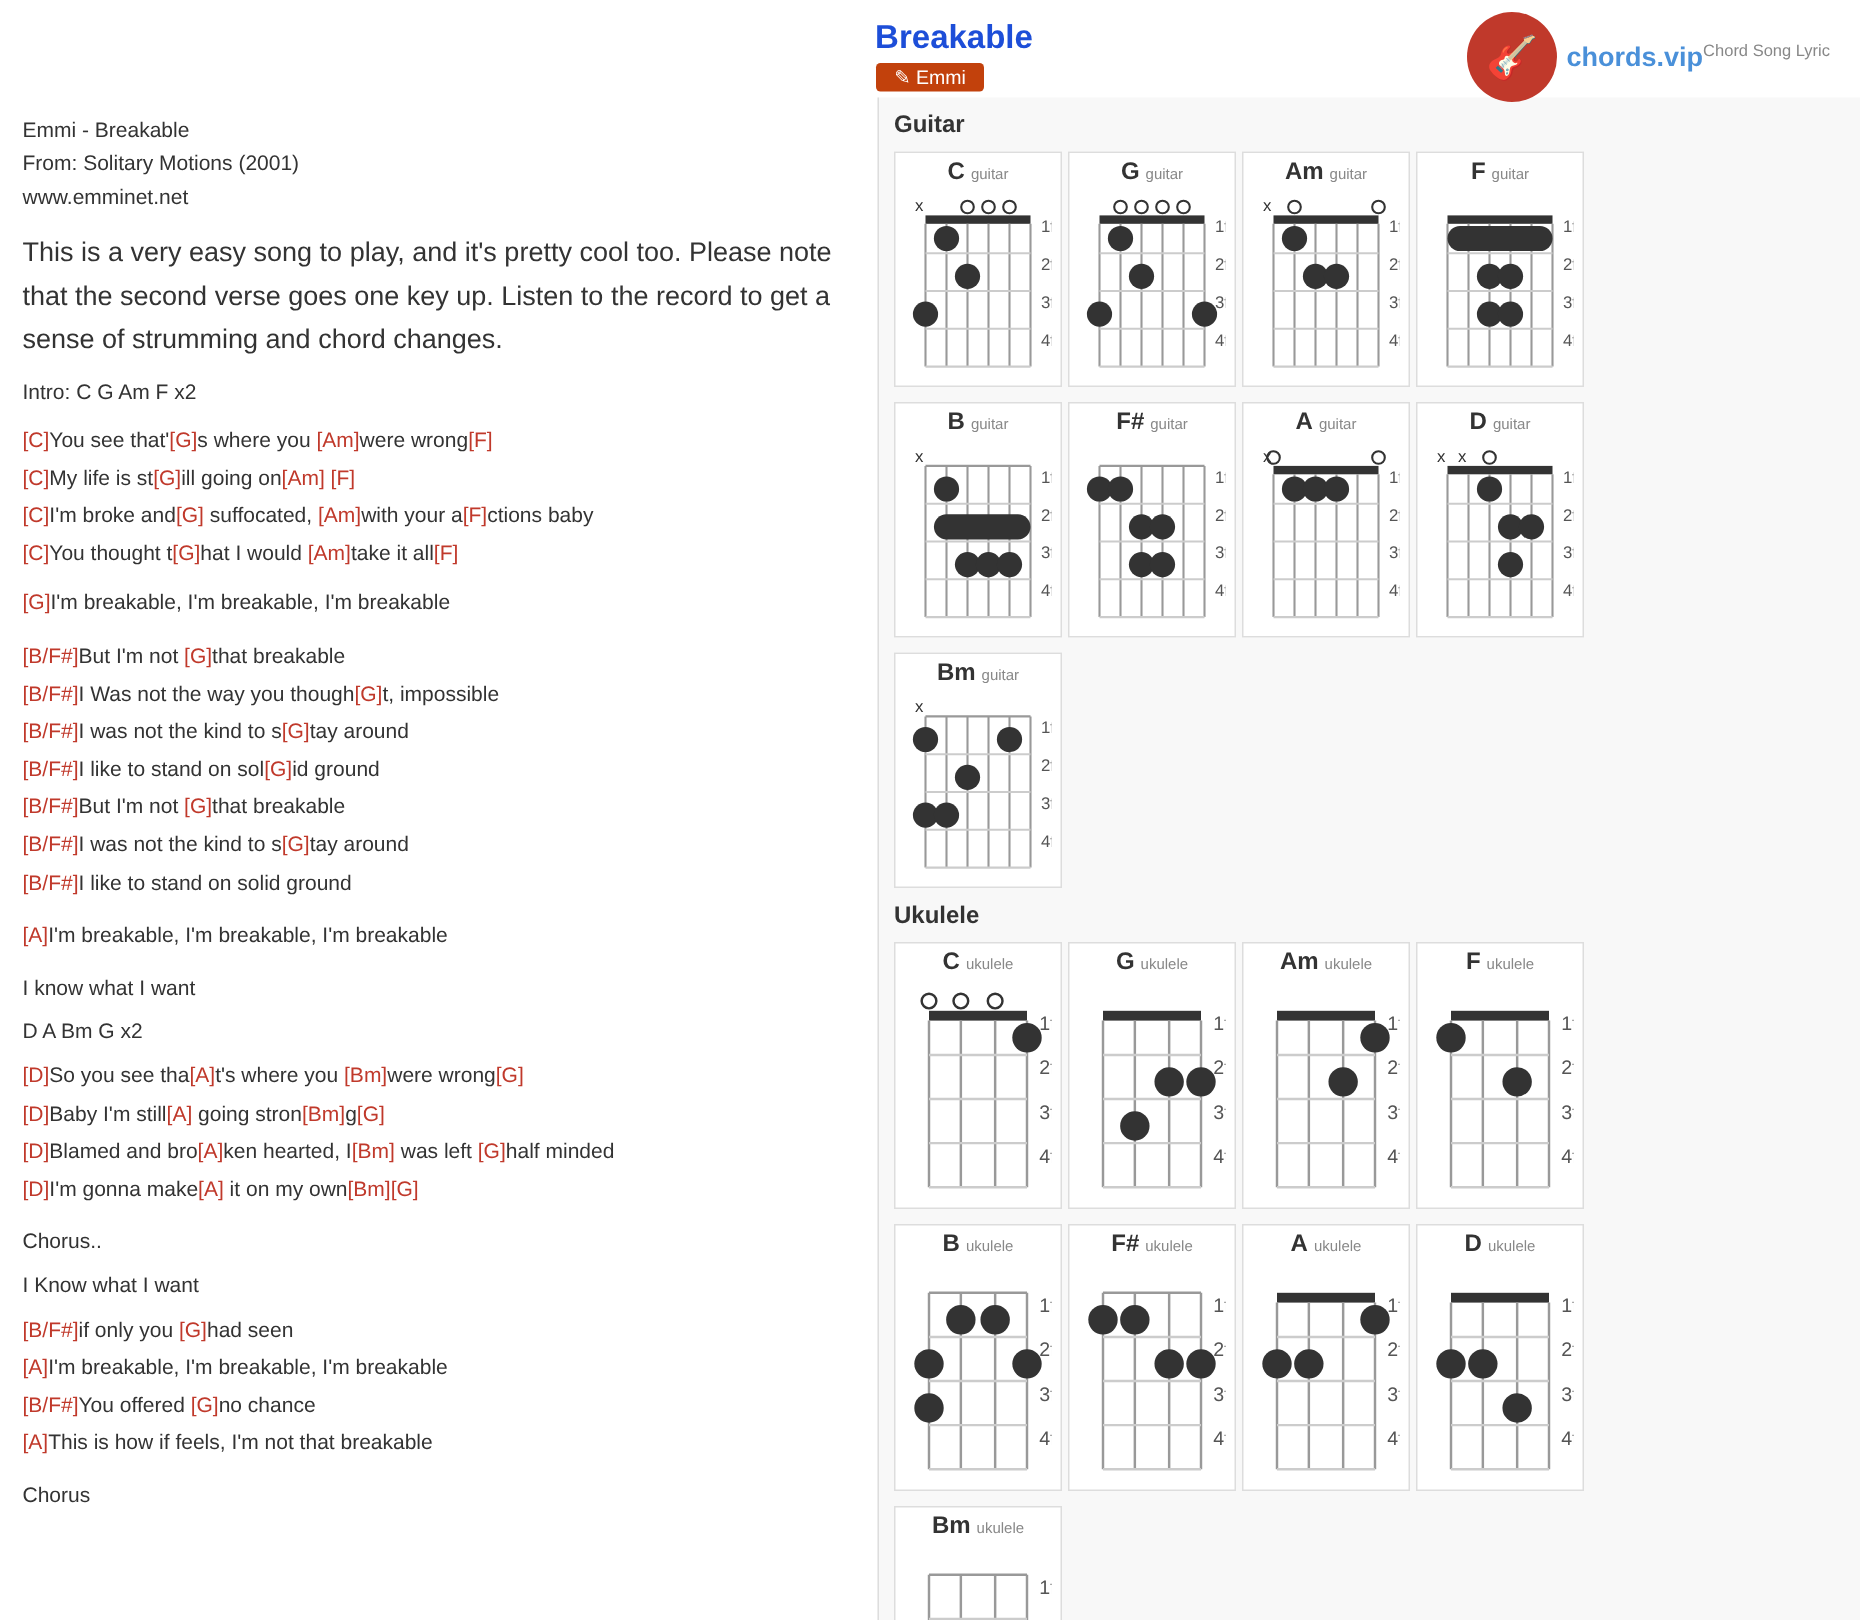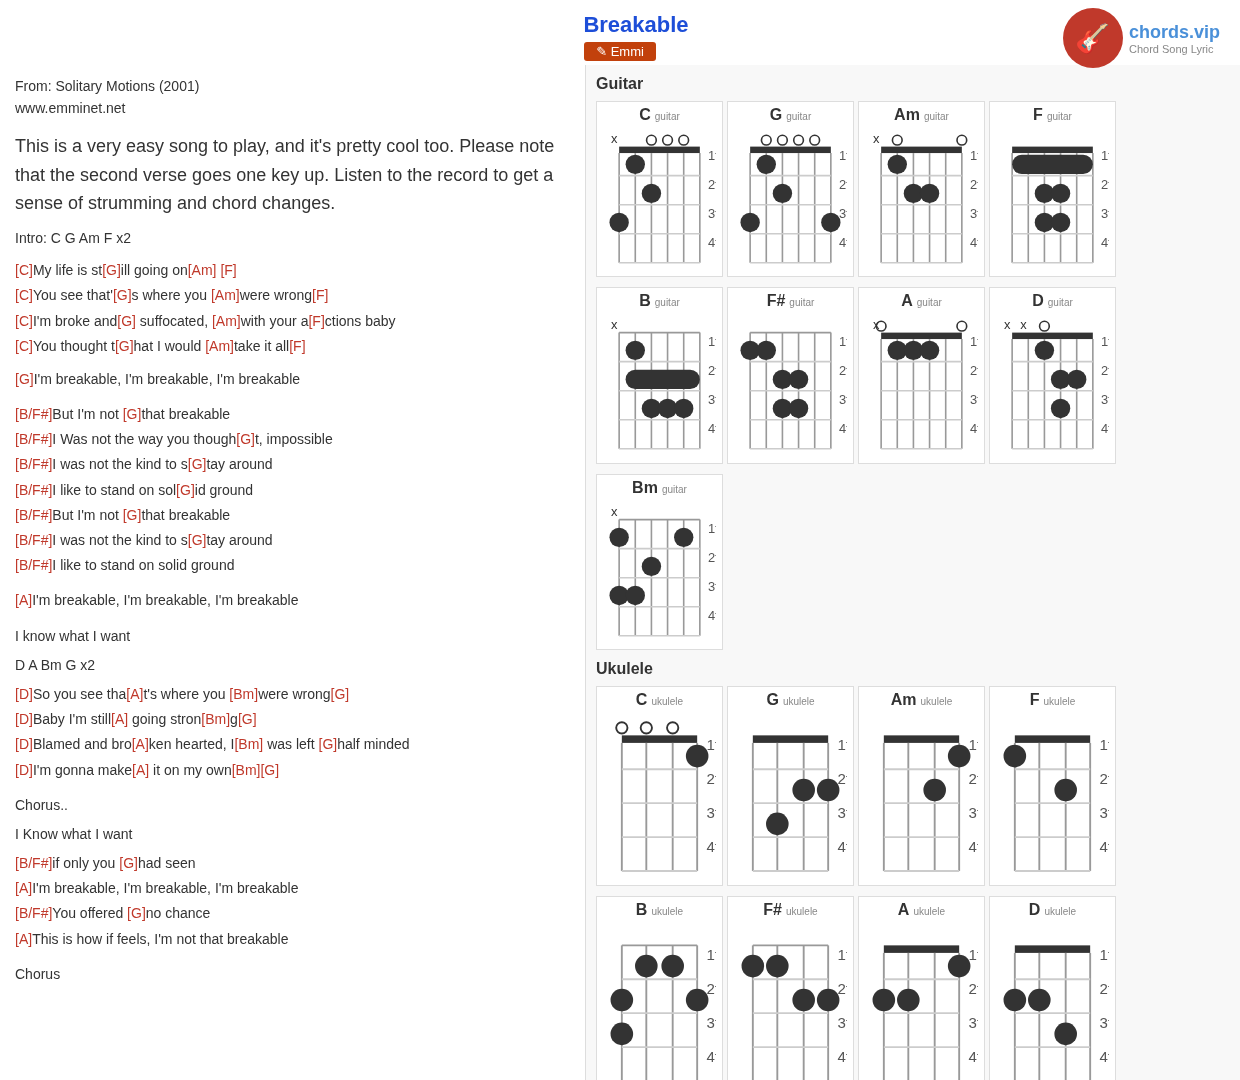--- a/index.html
+++ b/index.html
@@ -46,21 +46,21 @@
       height: 60px;
       background: #c0392b;
       border-radius: 50%;
       display: flex;
       align-items: center;
       justify-content: center;
       font-size: 28px;
     }
     #logo-text {
       display: flex;
-      flex-direction: column;
+      flex-direction: row;
       align-items: flex-start;
     }
     #logo-text .site-name {
       color: #4a90d9;
       font-size: 18px;
       font-weight: bold;
     }
     #logo-text .tagline {
       color: #888;
       font-size: 11px;
@@ -135,21 +135,21 @@
       flex-wrap: wrap;
       gap: 4px;
       margin-bottom: 10px;
     }
 
     .chord-box {
       background: #fff;
       border: 1px solid #ddd;
       padding: 4px 6px;
       text-align: center;
-      width: 127px;
+      width: 112px;
       min-height: 110px;
       position: relative;
     }
 
     .chord-name {
       font-size: 16px;
       font-weight: bold;
       color: #333;
     }
 
@@ -178,31 +178,32 @@
       <span class="site-name">chords.vip</span>
       <span class="tagline">Chord Song Lyric</span>
     </div>
   </div>
 </div>
 
 <div id="main">
 
   <div id="lyrics-panel">
     <div class="song-info">
+      <div>Emmi - Breakable</div>
       <div>From: Solitary Motions (2001)</div>
       <div>www.emminet.net</div>
     </div>
 
     <div class="description">This is a very easy song to play, and it's pretty cool too. Please note that the second verse goes one key up. Listen to the record to get a sense of strumming and chord changes.</div>
 
     <div class="intro-line">Intro: C G Am F x2</div>
 
     <div class="lyrics-section">
+      <div><a class="chord-link">[C]</a>You see that'<a class="chord-link">[G]</a>s where you <a class="chord-link">[Am]</a>were wrong<a class="chord-link">[F]</a></div>
       <div><a class="chord-link">[C]</a>My life is st<a class="chord-link">[G]</a>ill going on<a class="chord-link">[Am]</a> <a class="chord-link">[F]</a></div>
-      <div><a class="chord-link">[C]</a>You see that'<a class="chord-link">[G]</a>s where you <a class="chord-link">[Am]</a>were wrong<a class="chord-link">[F]</a></div>
       <div><a class="chord-link">[C]</a>I'm broke and<a class="chord-link">[G]</a> suffocated, <a class="chord-link">[Am]</a>with your a<a class="chord-link">[F]</a>ctions baby</div>
       <div><a class="chord-link">[C]</a>You thought t<a class="chord-link">[G]</a>hat I would <a class="chord-link">[Am]</a>take it all<a class="chord-link">[F]</a></div>
     </div>
 
     <div class="lyrics-section section-gap">
       <div><a class="chord-link">[G]</a>I'm breakable, I'm breakable, I'm breakable</div>
     </div>
 
     <div class="lyrics-section section-gap">
       <div><a class="chord-link">[B/F#]</a>But I'm not <a class="chord-link">[G]</a>that breakable</div>

